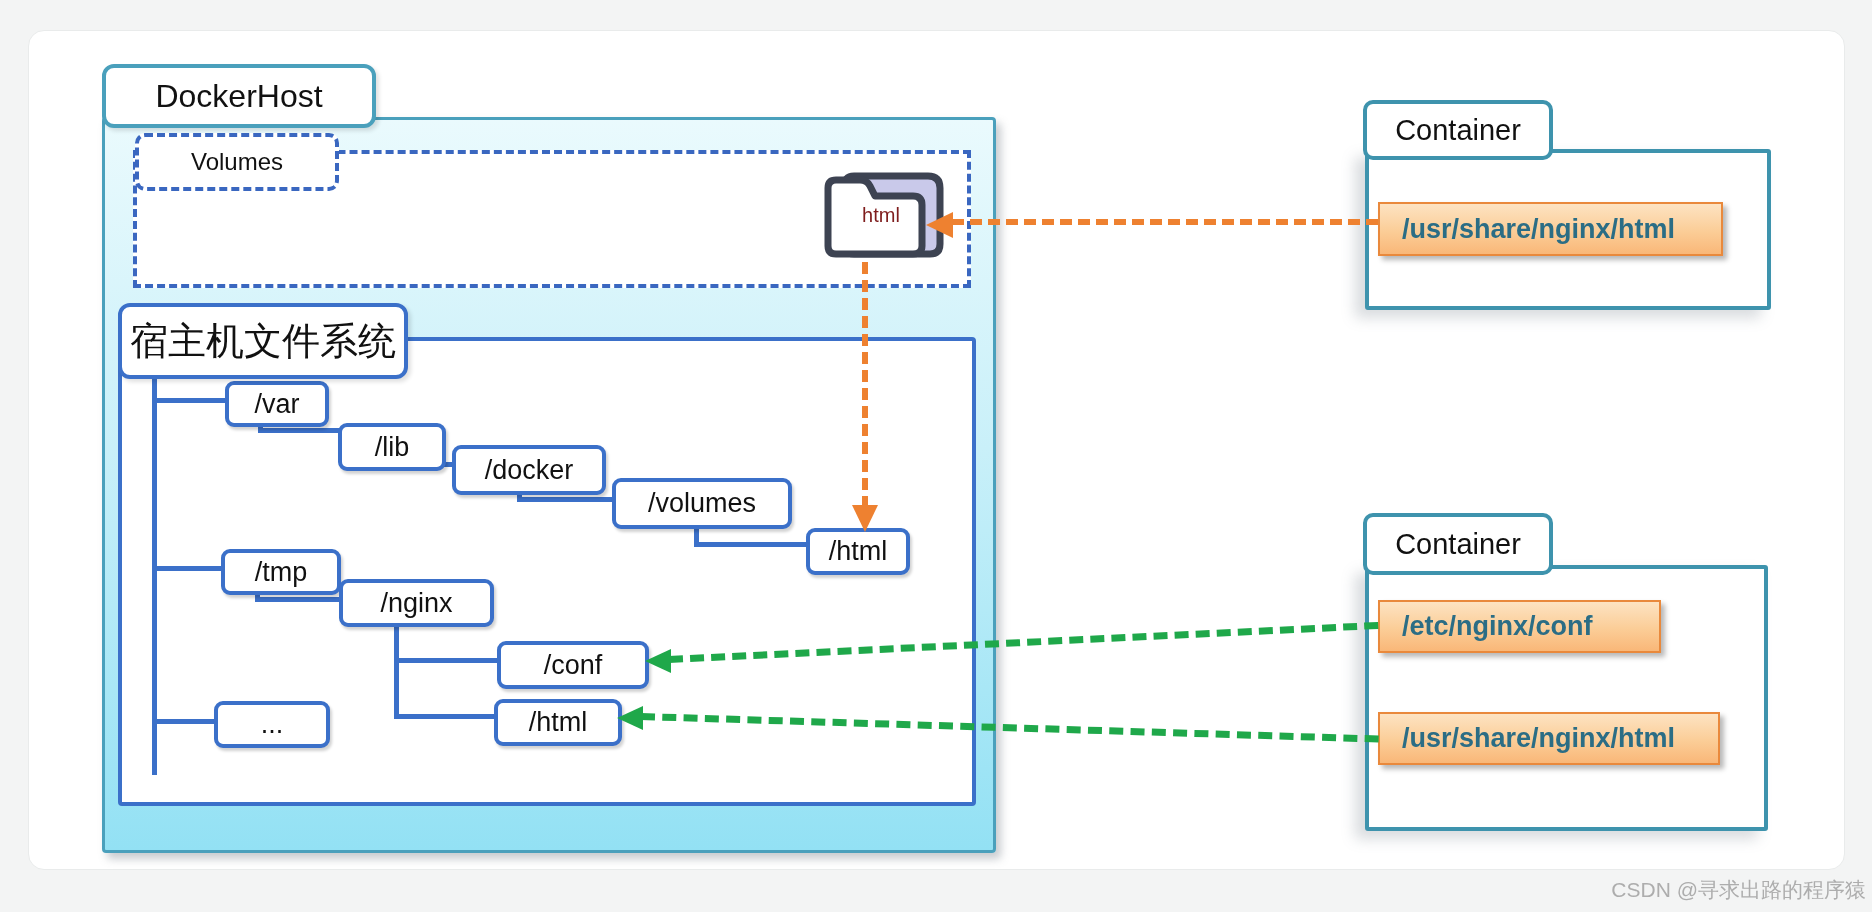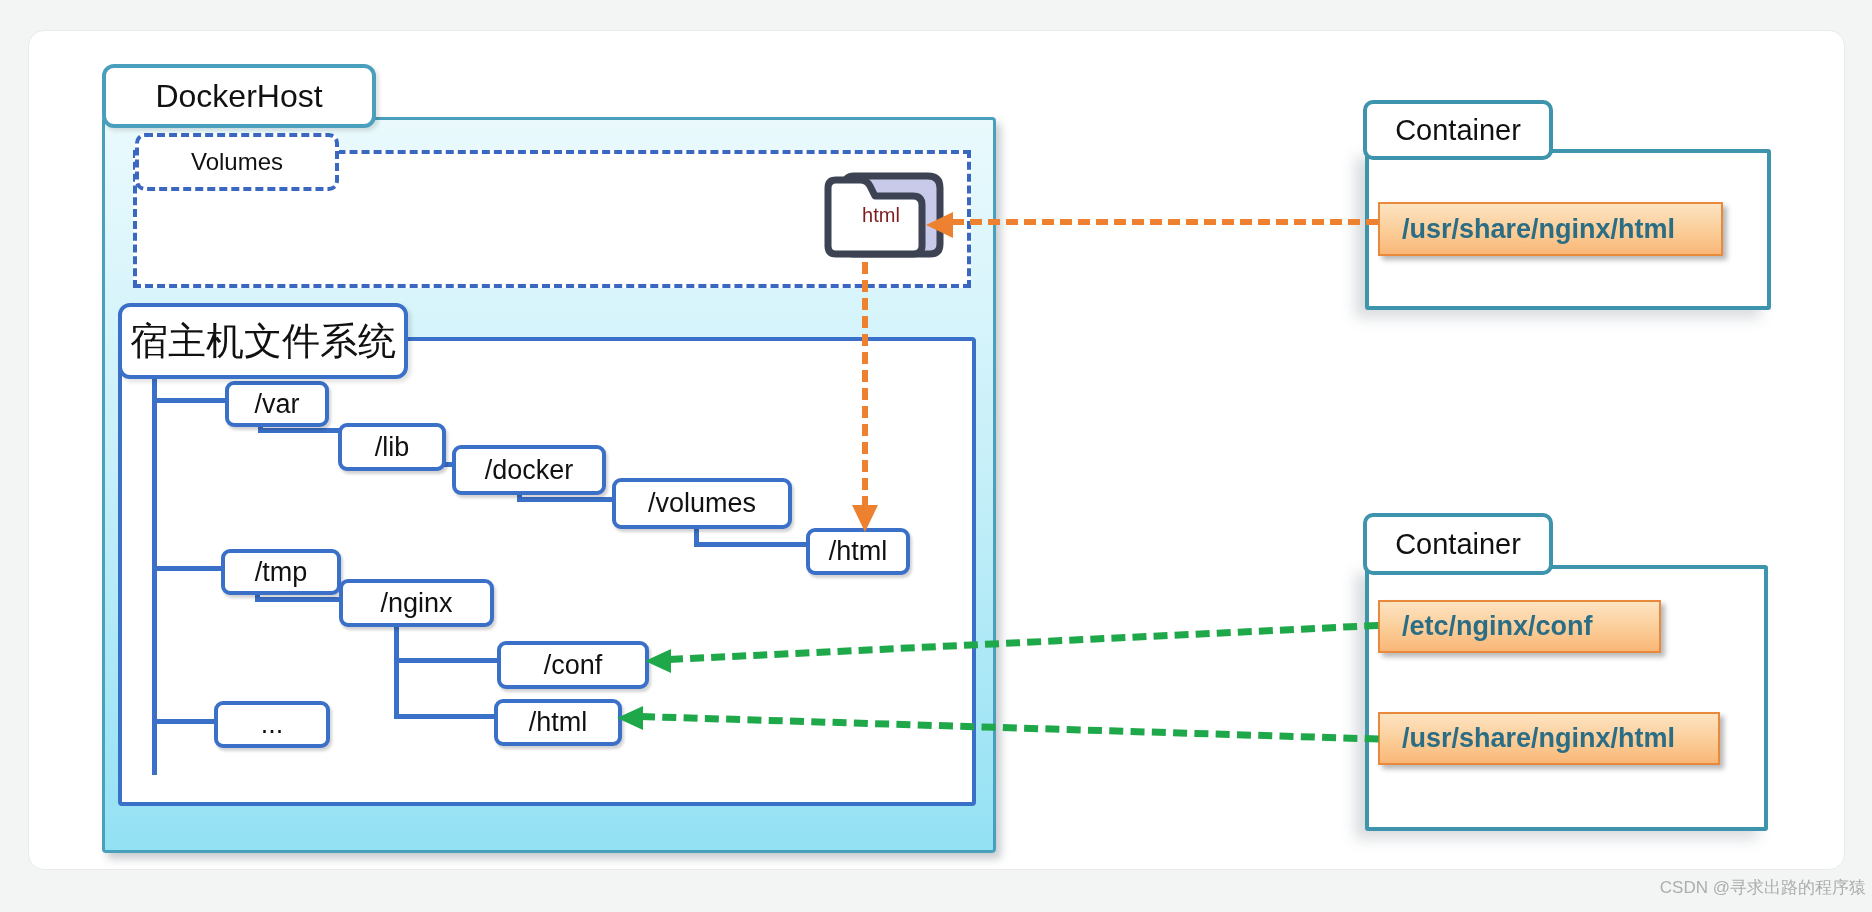--- a/index.html
+++ b/index.html
@@ -48,21 +48,21 @@
 
   
   .dash-h-orange{position:absolute;height:0;border-top:6px dashed #ee8130;z-index:9;}
   .dash-v-orange{position:absolute;width:0;border-left:6px dashed #ee8130;z-index:9;}
   .dash-green{position:absolute;height:0;border-top:7px dashed #1fa84a;z-index:9;}
   .head{position:absolute;width:0;height:0;z-index:10;}
   .head-left-orange{border-top:13px solid transparent;border-bottom:13px solid transparent;border-right:27px solid #ee8130;}
   .head-down-orange{border-left:13px solid transparent;border-right:13px solid transparent;border-top:27px solid #ee8130;}
   .head-left-green{border-top:12px solid transparent;border-bottom:12px solid transparent;border-right:26px solid #1fa84a;}
 
-  .watermark{position:absolute;right:6px;top:876px;font-size:17px;color:#adadad;z-index:11;}
+  .watermark{position:absolute;right:6px;top:876px;font-size:21px;color:#adadad;z-index:11;}
 </style>
 </head>
 <body>
 
 <div class="canvas">
   <div class="card"></div>
 
   <div class="dockerhost-box"></div>
   <div class="tab dockerhost-tab">
     <span>DockerHost</span>

